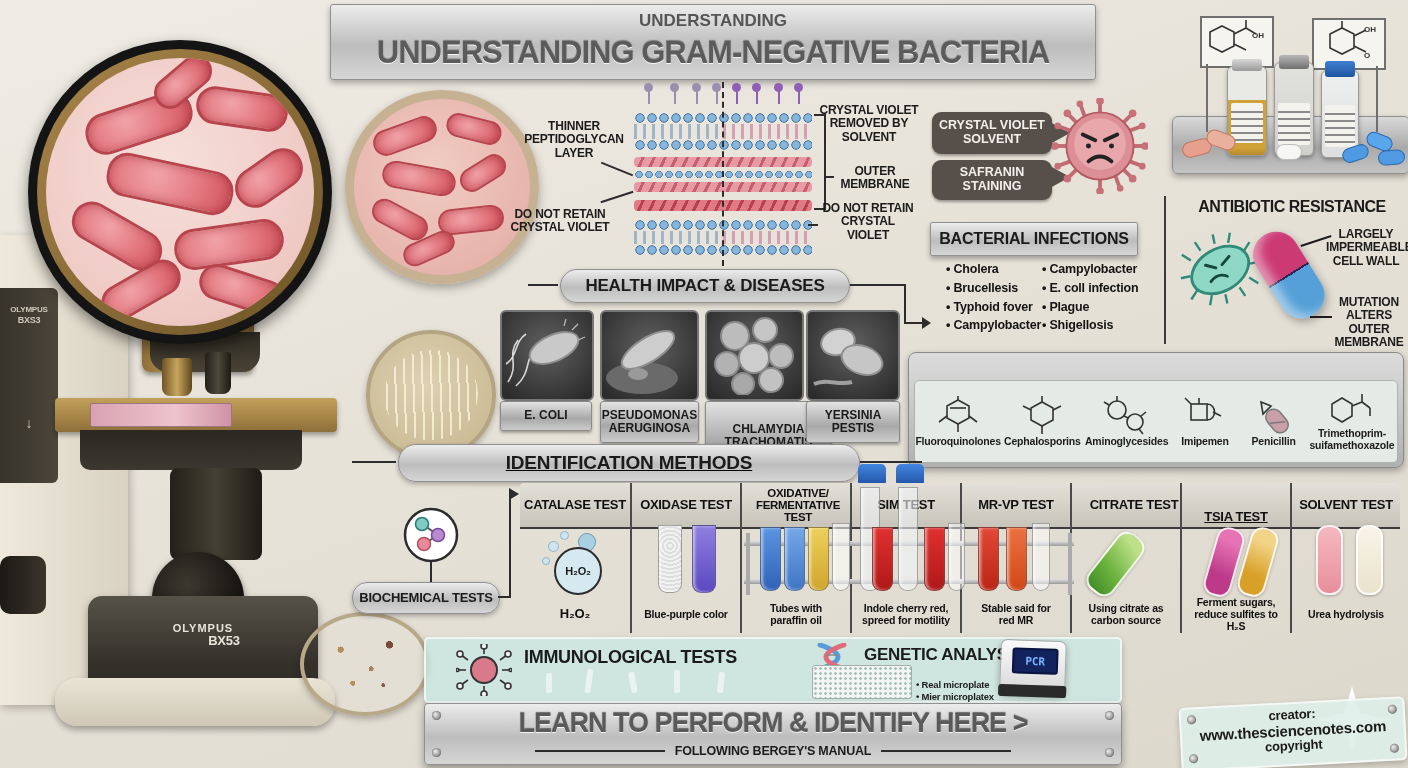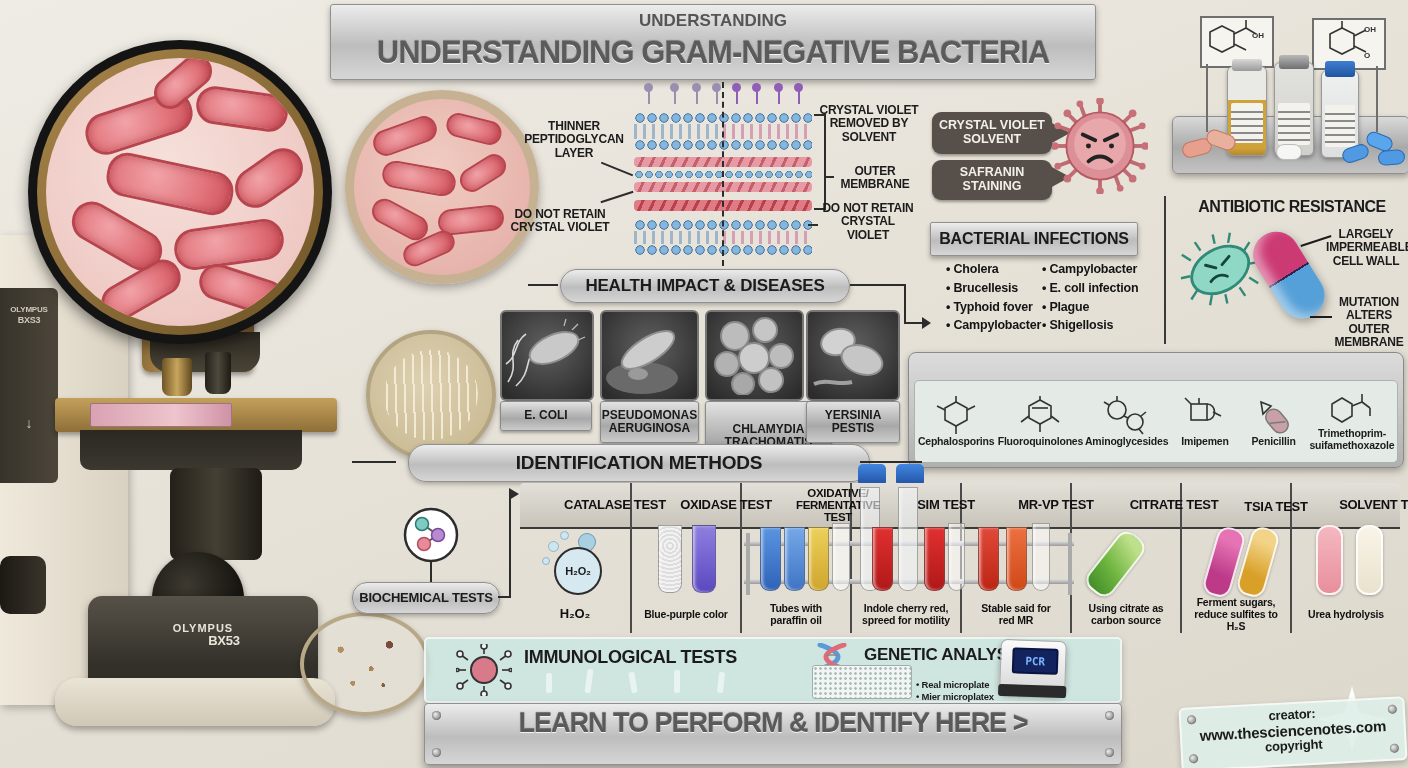--- a/index.html
+++ b/index.html
@@ -9,21 +9,21 @@
   .abs{position:absolute;}
   .lbl{font-weight:bold;color:#1b1b1b;line-height:1.12;letter-spacing:-0.2px;}
   .ctr{display:flex;align-items:center;justify-content:center;text-align:center;}
   .metal{background:linear-gradient(180deg,#ececec 0%,#bdbdbd 55%,#d6d6d6 100%);border:1px solid #909090;}
   .pill{border-radius:18px;box-shadow:0 2px 5px rgba(0,0,0,.28);}
   .darklbl{background:#57504a;color:#f3f0ea;border-radius:9px;font-weight:bold;
            box-shadow:0 2px 3px rgba(0,0,0,.35);display:flex;align-items:center;justify-content:center;text-align:center;}
   .tube{border:1.5px solid rgba(90,90,90,.5);border-radius:0 0 9px 9px;box-shadow:inset 2px 0 3px rgba(255,255,255,.55);}
   .slant{border-radius:12px;border:2px solid rgba(255,255,255,.85);box-shadow:0 1px 3px rgba(0,0,0,.3);}
   .screw{width:9px;height:9px;border-radius:50%;background:radial-gradient(circle at 35% 35%,#efefef,#8a8a8a 75%);box-shadow:inset 0 0 2px #555;}
-  .th{font-weight:bold;font-size:13px;color:#101010;line-height:1.05;letter-spacing:-0.3px;margin-left:40px;}
+  .th{font-weight:bold;font-size:13px;color:#101010;line-height:1.05;letter-spacing:-0.3px;}
   .desc{font-weight:bold;font-size:10.5px;color:#101010;line-height:1.15;letter-spacing:-0.2px;}
   .rod{border-radius:20px;background:radial-gradient(circle at 38% 35%,#f1a3a8,#e2747c 60%,#cf545e);border:3px solid #b8444e;box-shadow:inset 0 0 8px rgba(120,10,20,.35);}
   .bullet-list{font-weight:bold;font-size:12.5px;color:#141414;line-height:1.5;letter-spacing:-0.2px;}
   .hline{background:#2c2c2c;height:2px;}
   .vline{background:#2c2c2c;width:2px;}
   .sem{background:radial-gradient(circle at 50% 40%,#606060,#2c2c2c 90%);border-radius:6px;border:2px solid #777;}
   .semlbl{background:linear-gradient(180deg,#e2e2e2,#a8a8a8 60%,#cccccc);border:1px solid #8a8a8a;border-radius:3px;
           font-weight:bold;font-size:12px;color:#1a1a1a;line-height:1.1;box-shadow:0 2px 3px rgba(0,0,0,.3);}
   .glass{background:rgba(203,231,226,.82);border:2px solid rgba(255,255,255,.65);box-shadow:0 3px 6px rgba(0,0,0,.22);}
   .lolli{position:absolute;width:2px;height:13px;background:#8f84a6;top:5px;}
@@ -358,43 +358,43 @@
   </div>
   <div class="abs semlbl ctr" style="left:705px;top:401px;width:95px;height:38px;padding:15px;">
     <span>CHLAMYDIA TRACHOMATIS</span>
   </div>
   <div class="abs semlbl ctr" style="left:806px;top:401px;width:90px;height:38px;padding:1px;">
     <span>YERSINIA PESTIS</span>
   </div>
 
   <div class="abs" style="left:908px;top:352px;width:494px;height:114px;background:linear-gradient(180deg,#dcdcdc,#b0b0b0);border-radius:8px;border:1px solid #8a8a8a;box-shadow:0 3px 7px rgba(0,0,0,.3);">
     <div class="abs" style="left:5px;top:27px;width:482px;height:81px;background:#e4ebe6;border-radius:5px;border:1px solid #aab4ac;display:flex;">
-      <div style="flex:1.05;" class="ctr">
-        <div>
-          <svg width="44" height="40" viewBox="0 0 44 40" style="display:block;margin:0 auto;">
-            <polygon class="chem" points="22,6 33,12 33,24 22,30 11,24 11,12"></polygon>
-            <line class="chem" x1="11" y1="14" x2="3" y2="10"></line>
-              <line class="chem" x1="33" y1="14" x2="41" y2="10"></line>
-            <line class="chem" x1="22" y1="30" x2="22" y2="38"></line>
-              <line class="chem" x1="22" y1="6" x2="22" y2="0"></line>
-          </svg>
-          <div class="lbl" style="font-size:10.5px;text-align:center;">Cephalosporins</div>
-        </div>
-      </div>
       <div style="flex:1.1;" class="ctr">
         <div>
           <svg width="44" height="40" viewBox="0 0 44 40" style="display:block;margin:0 auto;">
             <polygon class="chem" points="22,4 33,10 33,22 22,28 11,22 11,10"></polygon>
             <line class="chem" x1="22" y1="4" x2="22" y2="-2"></line>
               <line class="chem" x1="11" y1="20" x2="3" y2="26"></line>
             <line class="chem" x1="33" y1="20" x2="41" y2="26"></line>
               <line class="chem" x1="22" y1="28" x2="22" y2="36"></line>
             <line class="chem" x1="14" y1="12" x2="30" y2="12"></line>
           </svg>
           <div class="lbl" style="font-size:10.5px;text-align:center;">Fluoroquinolones</div>
+        </div>
+      </div>
+      <div style="flex:1.05;" class="ctr">
+        <div>
+          <svg width="44" height="40" viewBox="0 0 44 40" style="display:block;margin:0 auto;">
+            <polygon class="chem" points="22,6 33,12 33,24 22,30 11,24 11,12"></polygon>
+            <line class="chem" x1="11" y1="14" x2="3" y2="10"></line>
+              <line class="chem" x1="33" y1="14" x2="41" y2="10"></line>
+            <line class="chem" x1="22" y1="30" x2="22" y2="38"></line>
+              <line class="chem" x1="22" y1="6" x2="22" y2="0"></line>
+          </svg>
+          <div class="lbl" style="font-size:10.5px;text-align:center;">Cephalosporins</div>
         </div>
       </div>
       <div style="flex:1.1;" class="ctr">
         <div>
           <svg width="48" height="40" viewBox="0 0 48 40" style="display:block;margin:0 auto;">
             <circle class="chem" cx="14" cy="14" r="9"></circle>
               <circle class="chem" cx="32" cy="26" r="8"></circle>
             <line class="chem" x1="21" y1="20" x2="25" y2="22"></line>
             <line class="chem" x1="14" y1="5" x2="14" y2="0"></line>
               <line class="chem" x1="6" y1="9" x2="1" y2="6"></line>
@@ -435,21 +435,21 @@
             <line class="chem" x1="34" y1="10" x2="34" y2="2"></line>
               <line class="chem" x1="42" y1="16" x2="42" y2="24"></line>
           </svg>
           <div class="lbl" style="font-size:10.5px;text-align:center;line-height:1.05;">Trimethoprim-suifamethoxazole</div>
         </div>
       </div>
     </div>
   </div>
 
   <div class="abs hline" style="left:352px;top:461px;width:44px;"></div>
-  <div class="abs metal pill ctr" style="left:408px;top:444px;width:460px;height:36px;">
+  <div class="abs metal pill ctr" style="left:398px;top:444px;width:460px;height:36px;text-decoration:underline;">
     <span class="lbl" style="font-size:19px;">IDENTIFICATION METHODS</span>
   </div>
   <div class="abs hline" style="left:860px;top:461px;width:62px;"></div>
 
   <svg class="abs" style="left:402px;top:506px;" width="58" height="58" viewBox="0 0 58 58">
     <circle cx="29" cy="29" r="26" fill="#ffffff" stroke="#2c2c2c" stroke-width="2.5"></circle>
     <line x1="20" y1="18" x2="36" y2="29" stroke="#555" stroke-width="2"></line>
     <line x1="36" y1="29" x2="22" y2="38" stroke="#555" stroke-width="2"></line>
     <circle cx="20" cy="18" r="6.5" fill="#7ecbc4" stroke="#2a7a74" stroke-width="1.5"></circle>
     <circle cx="36" cy="29" r="6.5" fill="#b88ad0" stroke="#7a4a9a" stroke-width="1.5"></circle>
@@ -490,21 +490,21 @@
       </div>
     <div class="abs th ctr" style="left:332px;top:0;width:108px;height:44px;">
         <span>SIM TEST</span>
       </div>
     <div class="abs th ctr" style="left:442px;top:0;width:108px;height:44px;">
         <span>MR-VP TEST</span>
       </div>
     <div class="abs th ctr" style="left:552px;top:0;width:124px;height:44px;">
         <span>CITRATE TEST</span>
       </div>
-    <div class="abs th ctr" style="left:662px;top:2px;width:108px;height:44px;">
+    <div class="abs th ctr" style="left:662px;top:12px;width:108px;height:44px;text-decoration:underline;">
         <span>TSIA TEST</span>
       </div>
     <div class="abs th ctr" style="left:772px;top:0;width:108px;height:44px;">
         <span>SOLVENT TEST</span>
       </div>
 
     <div class="abs" style="left:58px;top:50px;width:16px;height:16px;background:#a8cfe2;border-radius:50% 50% 50% 0;transform:rotate(-45deg);border:1px solid #6f9ab0;"></div>
     <div class="abs" style="left:28px;top:58px;width:9px;height:9px;border-radius:50%;background:#cfe6f0;border:1px solid #8fb4c6;"></div>
     <div class="abs" style="left:40px;top:48px;width:7px;height:7px;border-radius:50%;background:#cfe6f0;border:1px solid #8fb4c6;"></div>
     <div class="abs" style="left:22px;top:74px;width:6px;height:6px;border-radius:50%;background:#cfe6f0;border:1px solid #8fb4c6;"></div>
@@ -624,20 +624,25 @@
     </div>
     <div class="abs" style="left:-2px;top:44px;width:68px;height:12px;background:#2a2a2a;border-radius:3px;"></div>
   </div>
 
   <div class="abs metal" style="left:424px;top:703px;width:696px;height:60px;border-radius:4px;box-shadow:0 4px 8px rgba(0,0,0,.35);">
     <div class="screw abs" style="left:7px;top:7px;"></div>
     <div class="screw abs" style="right:7px;top:7px;"></div>
     <div class="screw abs" style="left:7px;bottom:7px;"></div>
     <div class="screw abs" style="right:7px;bottom:7px;"></div>
     <div class="lbl ctr" style="height:38px;font-size:27px;color:#5a5a5a;letter-spacing:-1px;text-shadow:0 1px 0 #f2f2f2,0 -1px 1px #6a6a6a;">LEARN TO PERFORM &amp; IDENTIFY HERE &gt;</div>
+    <div class="ctr" style="height:18px;gap:10px;">
+      <div class="hline" style="width:130px;height:2px;"></div>
+      <span class="lbl" style="font-size:12.5px;color:#1c1c1c;">FOLLOWING BERGEY'S MANUAL</span>
+      <div class="hline" style="width:130px;height:2px;"></div>
+    </div>
   </div>
 
   <div class="abs" style="left:1316px;top:686px;width:72px;height:66px;background:#ffffff;opacity:.95;
               clip-path:polygon(50% 0,60% 40%,100% 50%,60% 60%,50% 100%,40% 60%,0 50%,40% 40%);"></div>
   <div class="abs glass" style="left:1180px;top:702px;width:222px;height:60px;border-radius:6px;transform:rotate(-3deg);background:rgba(221,238,232,.88);">
     <div class="screw abs" style="left:6px;top:6px;"></div>
     <div class="screw abs" style="right:6px;top:6px;"></div>
     <div class="screw abs" style="left:6px;bottom:6px;"></div>
     <div class="screw abs" style="right:6px;bottom:6px;"></div>
     <div class="lbl" style="text-align:center;font-size:13px;margin-top:4px;">creator:</div>

